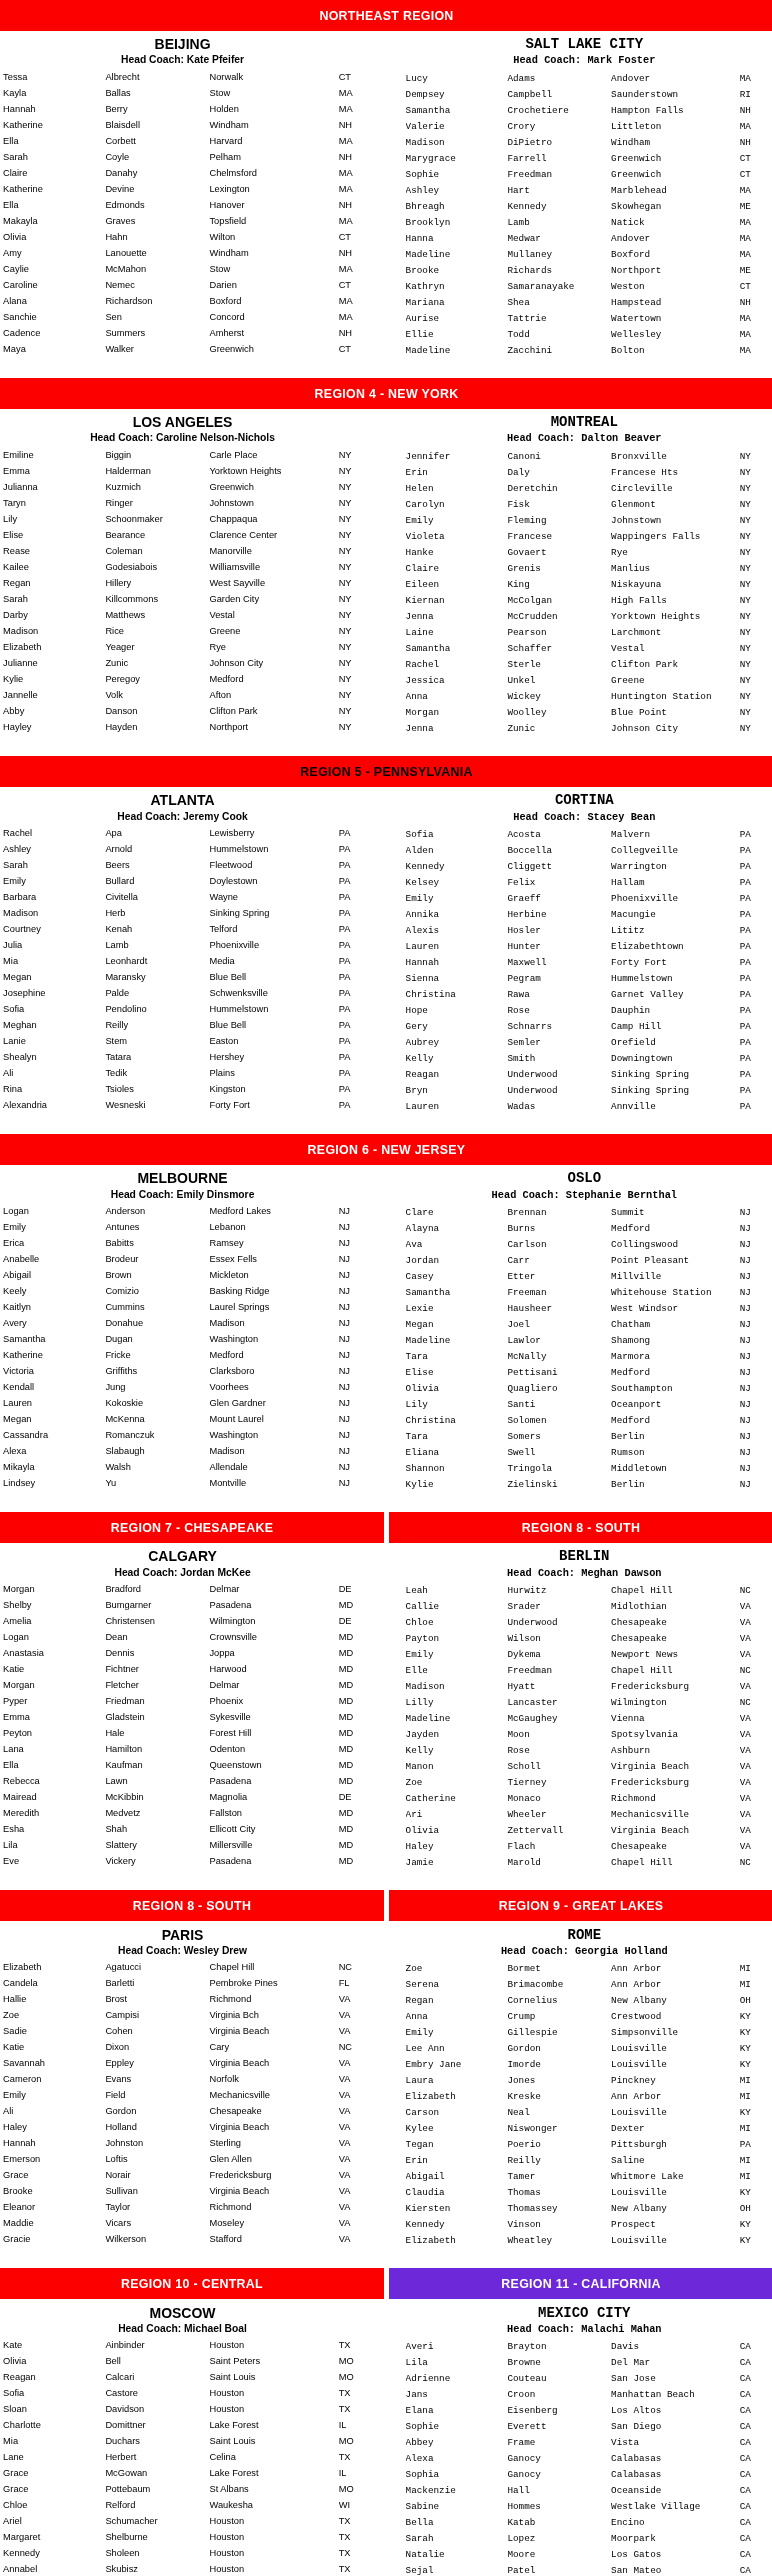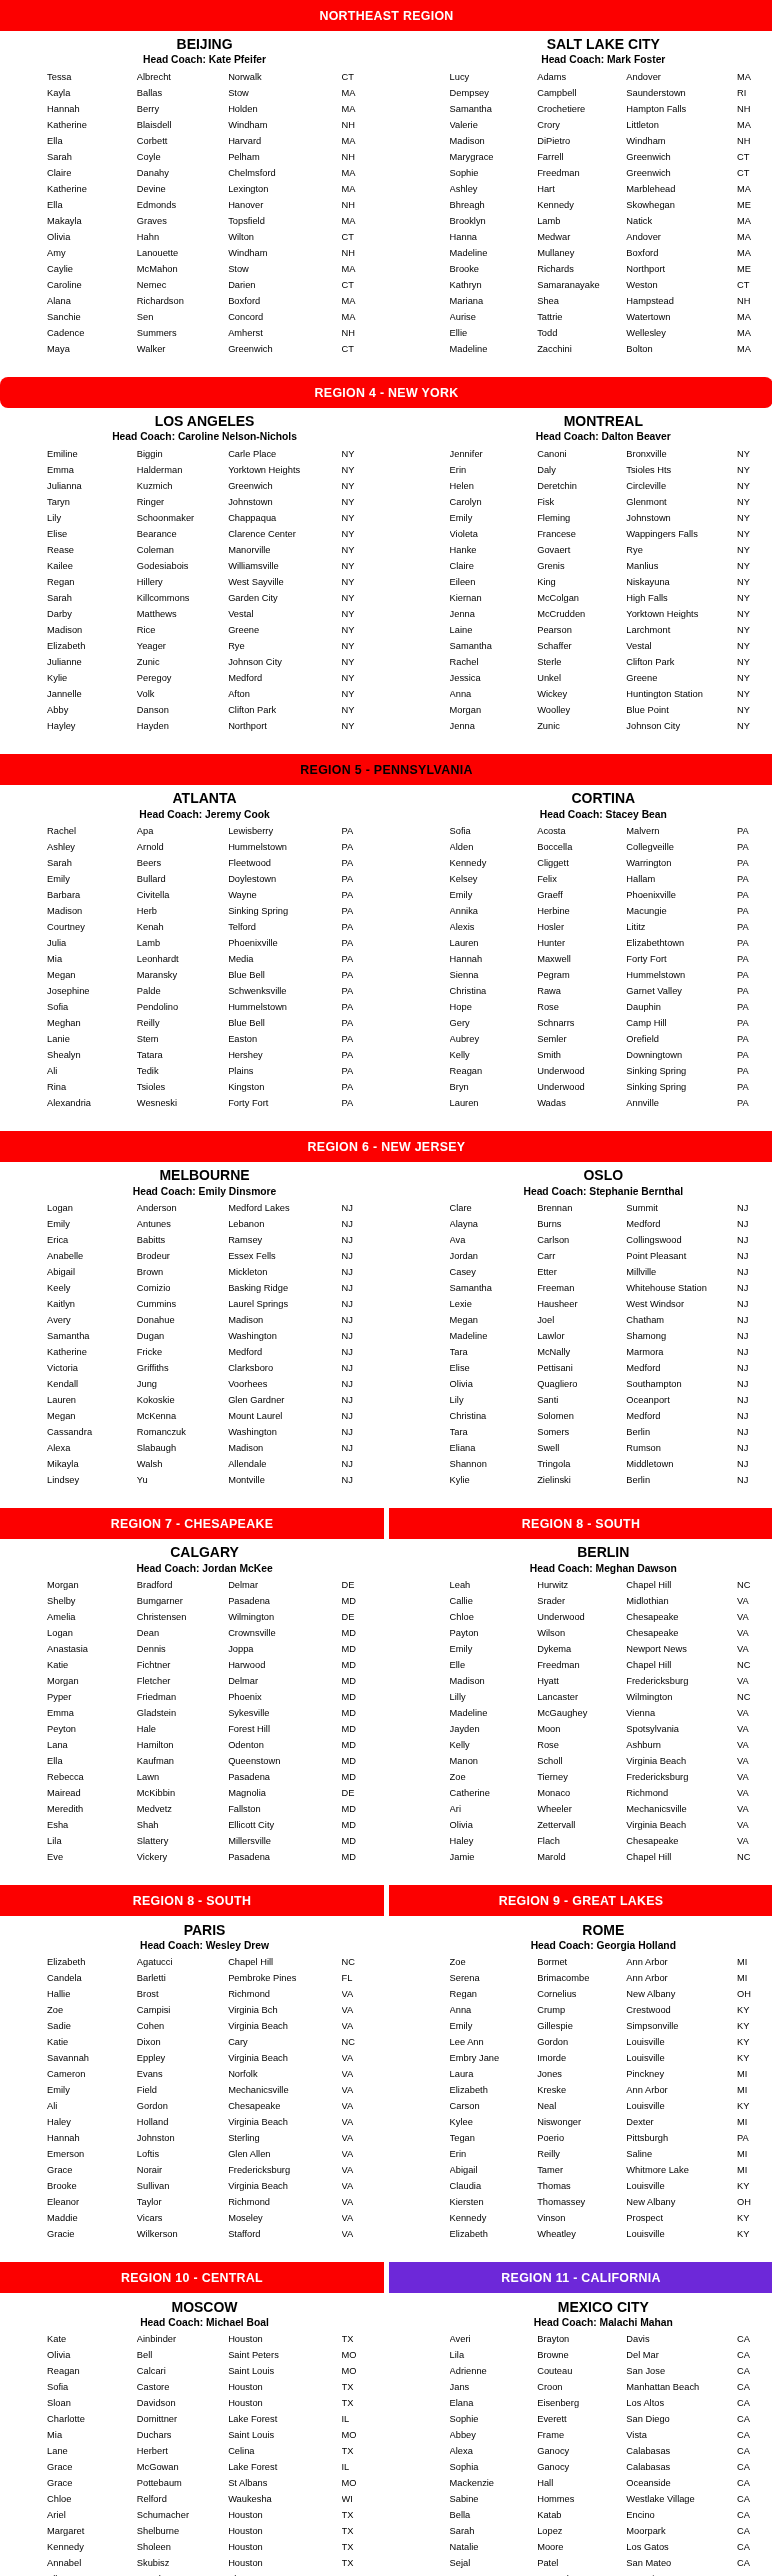--- a/index.html
+++ b/index.html
@@ -18,23 +18,23 @@
     display: flex;
     align-items: center;
     justify-content: center;
     color: #ffffff;
     font-weight: bold;
     font-size: 12.4px;
     letter-spacing: 0.3px;
     white-space: nowrap;
   }
   .columns { display: flex; }
-  .team { width: 386px; box-sizing: border-box; margin-left: 44px; }
+  .team { width: 386px; box-sizing: border-box; }
   .team.left  { padding-left: 3.1px;  padding-right: 24px; }
-  .team.right { padding-left: 19.6px; padding-right: 16px; }
+  .team.right { padding-left: 19.6px; padding-right: 9px; font-family: Liberation Mono, monospace; }
   .team-city {
     font-size: 14px;
     font-weight: bold;
     text-align: center;
     margin-top: 5.2px;
     line-height: 1.15;
   }
   .head-coach {
     font-size: 10.3px;
     font-weight: bold;
@@ -297,21 +297,21 @@
                 <span class="c2">Zacchini</span>
                 <span class="c3">Bolton</span>
                 <span class="c4">MA</span>
               </div>
             </div>
           </div>
         </div>
       </section>
       <section class="region">
         <div class="bar-row">
-          <div class="bar full" style="background: rgb(252, 0, 0); color: rgb(255, 255, 255); border-radius: 8px;">REGION 4 - NEW YORK</div>
+          <div class="bar full" style="background: rgb(252, 0, 0); color: rgb(255, 255, 255);">REGION 4 - NEW YORK</div>
         </div>
         <div class="columns">
           <div class="team left">
             <div class="team-city">LOS ANGELES</div>
             <div class="head-coach">Head Coach: Caroline Nelson-Nichols</div>
             <div class="roster">
               <div class="row">
                 <span class="c1">Emiline</span>
                 <span class="c2">Biggin</span>
                 <span class="c3">Carle Place</span>
@@ -427,21 +427,21 @@
             <div class="roster">
               <div class="row">
                 <span class="c1">Jennifer</span>
                 <span class="c2">Canoni</span>
                 <span class="c3">Bronxville</span>
                 <span class="c4">NY</span>
               </div>
               <div class="row">
                 <span class="c1">Erin</span>
                 <span class="c2">Daly</span>
-                <span class="c3">Tsioles Hts</span>
+                <span class="c3">Francese Hts</span>
                 <span class="c4">NY</span>
               </div>
               <div class="row">
                 <span class="c1">Helen</span>
                 <span class="c2">Deretchin</span>
                 <span class="c3">Circleville</span>
                 <span class="c4">NY</span>
               </div>
               <div class="row">
                 <span class="c1">Carolyn</span>

